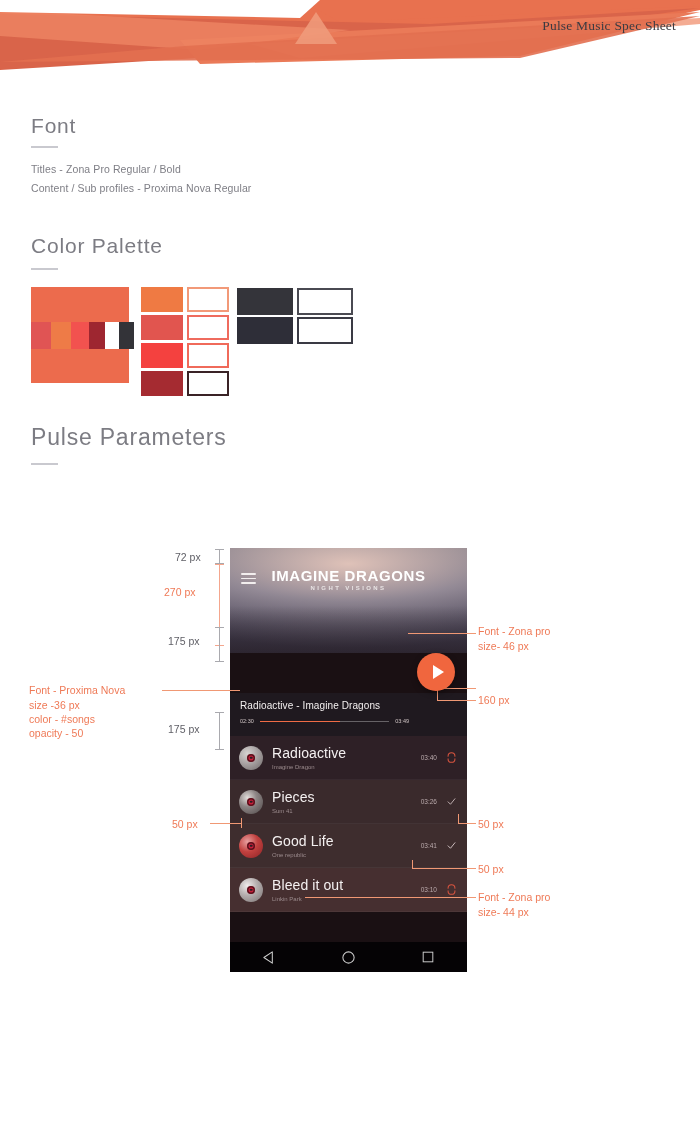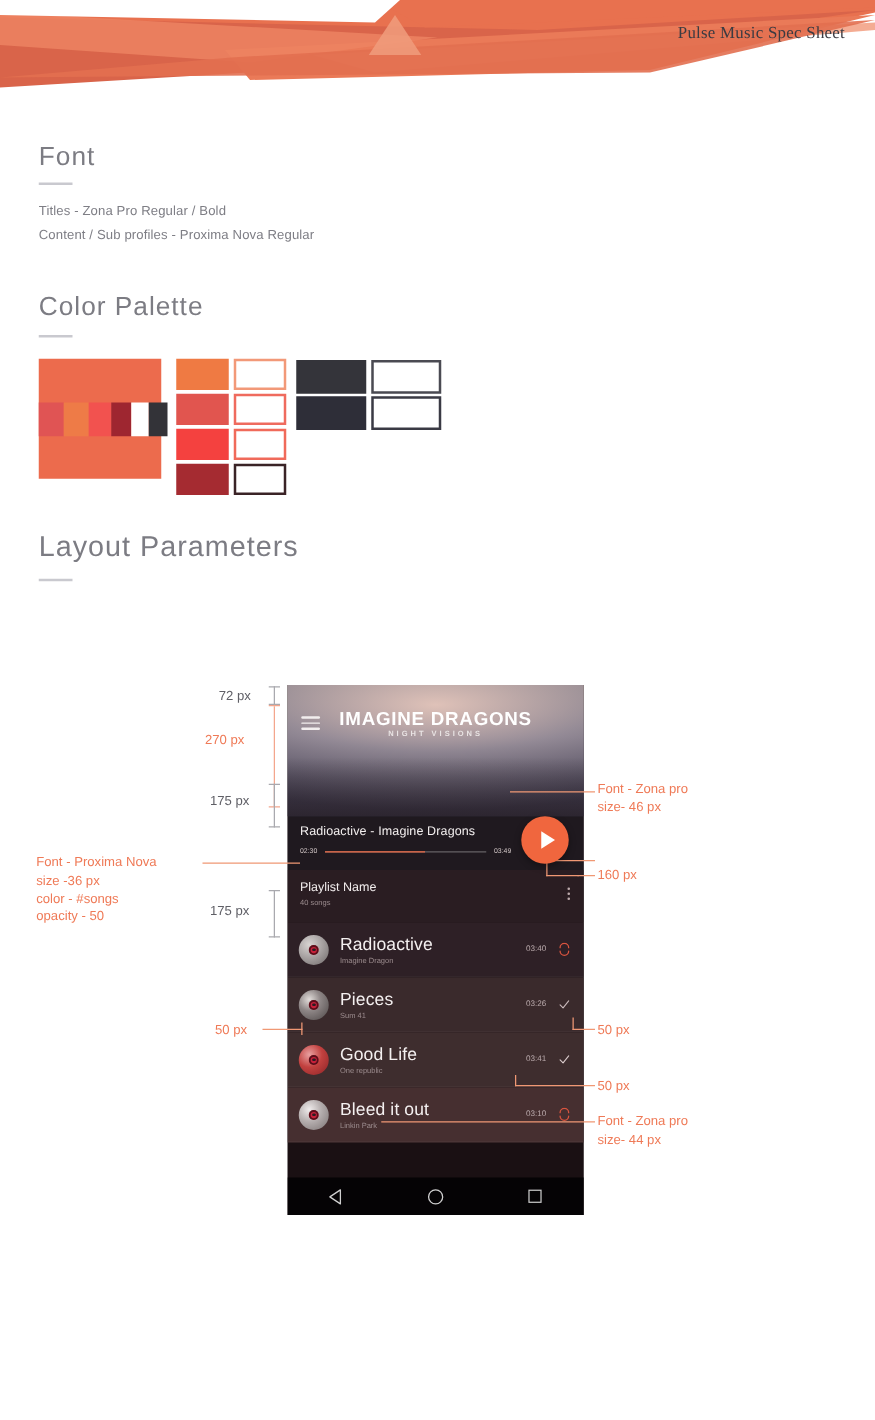--- a/index.html
+++ b/index.html
@@ -76,20 +76,21 @@
   }
   .hero-sub {
     position:absolute; left:0; right:0; top:37px; text-align:center;
     font-size:6px; color:#e9e4e4; letter-spacing:2.4px; font-weight:700;
   }
 
   .nowplaying {
     position:relative; width:100%; height:43px;
     background:rgba(36,30,38,.62);
     padding:7px 24px 0 10px;
+    margin-top:40px;
   }
   .np-title { font-size:10px; color:#f3efef; letter-spacing:.1px; }
   .np-row { position:relative; margin-top:6px; height:9px; }
   .np-time { position:absolute; font-size:5.5px; color:#cfc4c4; top:1px; }
   .np-elapsed { left:0; }
   .np-total { right:34px; }
   .np-bar {
     position:absolute; left:20px; right:54px; top:4px; height:1.4px;
     background:rgba(235,235,235,.35);
   }
@@ -208,21 +209,21 @@
   <div class="pcell outline" style="left:187px; top:287px; border:2px solid #f29978;"></div>
   <div class="pcell outline" style="left:187px; top:315px; border:2px solid #ef6b5e;"></div>
   <div class="pcell outline" style="left:187px; top:343px; border:2px solid #f06a5a;"></div>
   <div class="pcell outline" style="left:187px; top:371px; border:2px solid #3a2326;"></div>
 
   <div class="dcell" style="left:237px; top:288px; background:#34343a;"></div>
   <div class="dcell" style="left:237px; top:317px; background:#2e2e38;"></div>
   <div class="dcell outline" style="left:297px; top:288px; border:2px solid #4a4a52;"></div>
   <div class="dcell outline" style="left:297px; top:317px; border:2px solid #3a3a44;"></div>
 
-  <div class="section-title" style="left:31px; top:424px; font-size:23px;">Layout Parameters</div>
+  <div class="section-title" style="left:31px; top:424px; font-size:23px;">Pulse Parameters</div>
   <div class="rule" style="left:31px; top:463px;"></div>
 
   <div class="phone">
 
 
     <div class="hero">
       <div class="burger">
           <i></i>
           <i></i>
           <i></i>
@@ -239,29 +240,20 @@
             <i></i>
           </div>
         <span class="np-time np-total">03:49</span>
       </div>
     </div>
 
     <div class="playbtn">
       <span></span>
     </div>
 
-    <div class="plist">
-      <div class="plist-name">Playlist Name</div>
-      <div class="plist-count">40 songs</div>
-      <div class="kebab">
-          <i></i>
-          <i></i>
-          <i></i>
-        </div>
-    </div>
 
     <div class="songs">
 
       <div class="song alt">
         <div class="thumb" style="background:radial-gradient(circle at 35% 32%, #d8d4d2 0%, #a9a3a3 45%, #6e6868 100%);">
             <div class="hole"></div>
           </div>
         <div class="meta">
           <div class="s-title">Radioactive</div>
           <div class="s-artist">Imagine Dragon</div>

